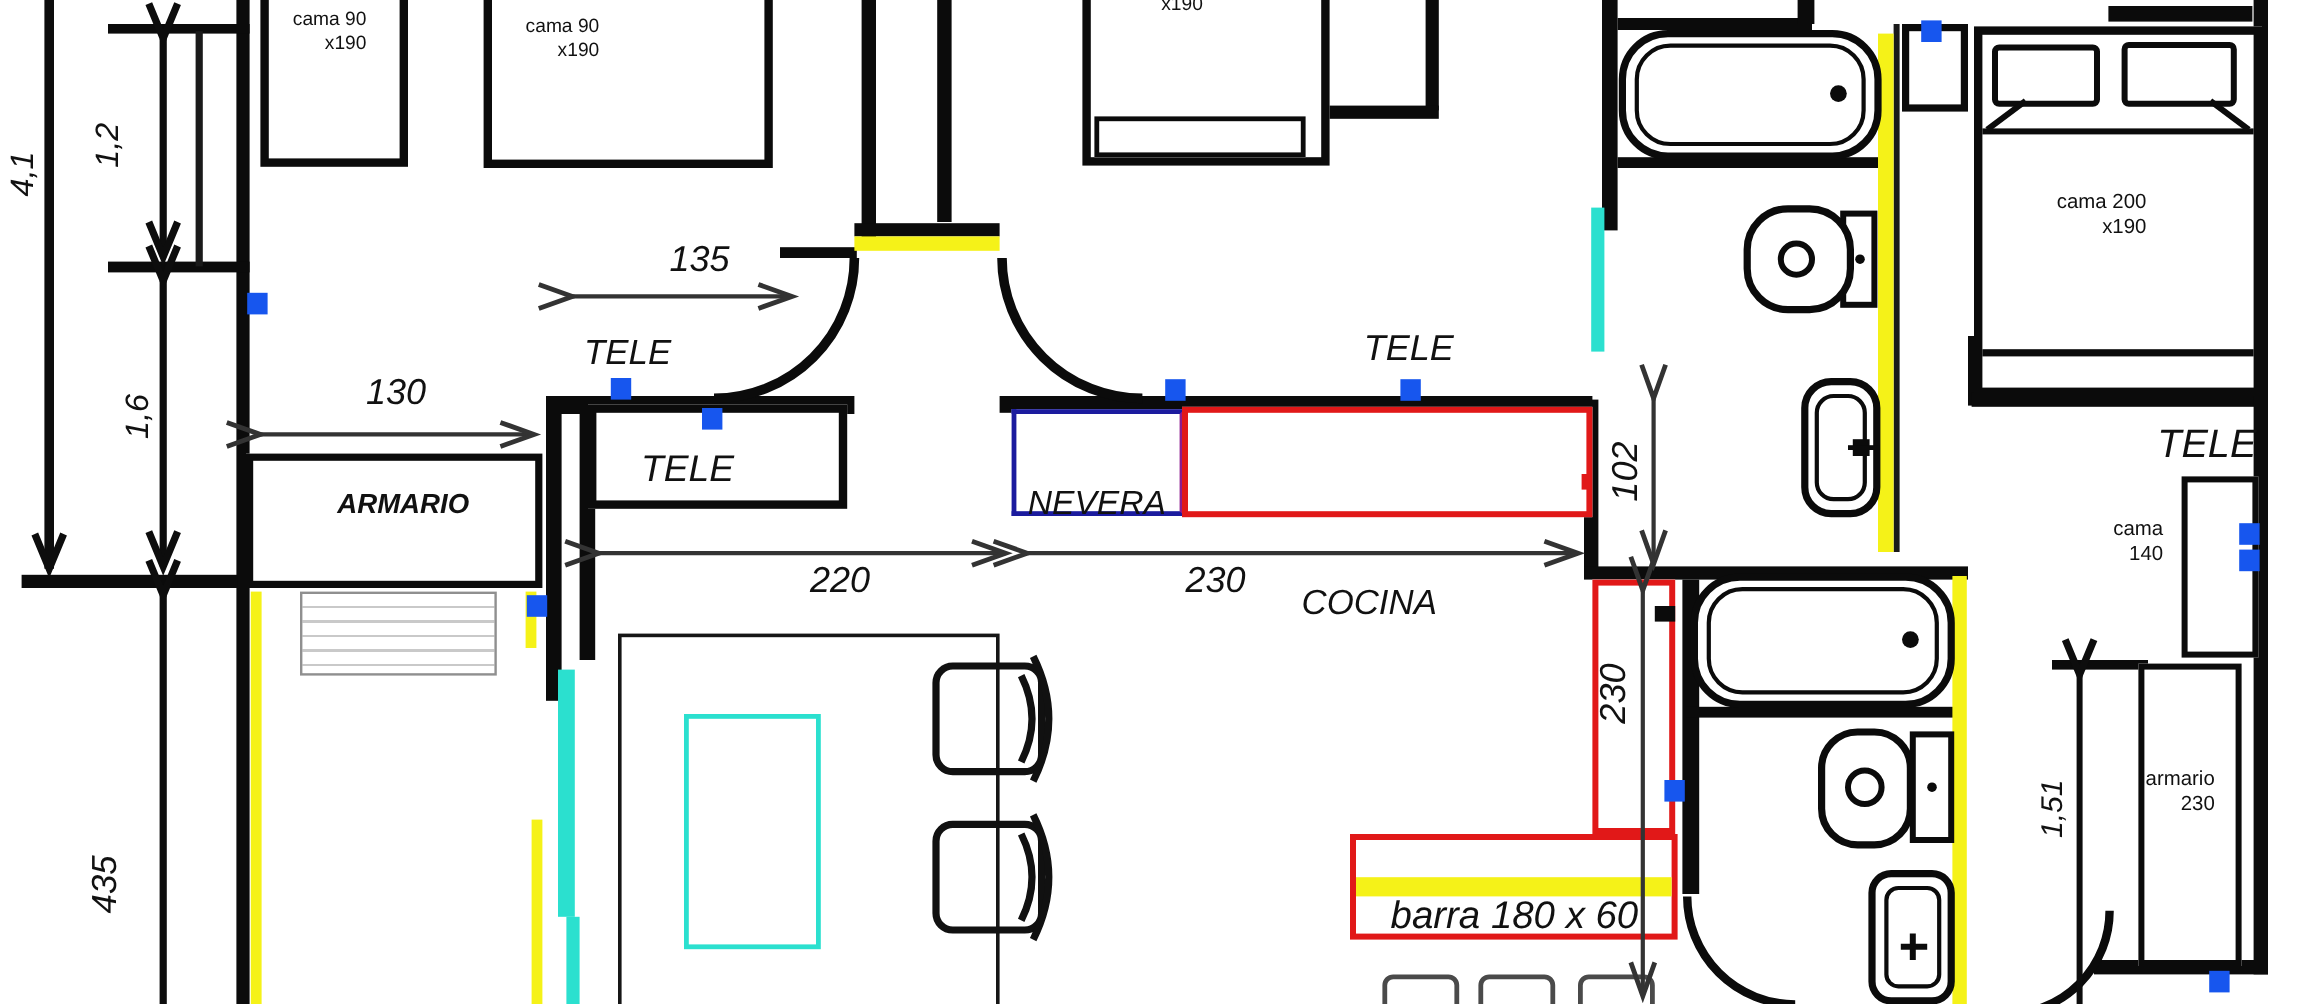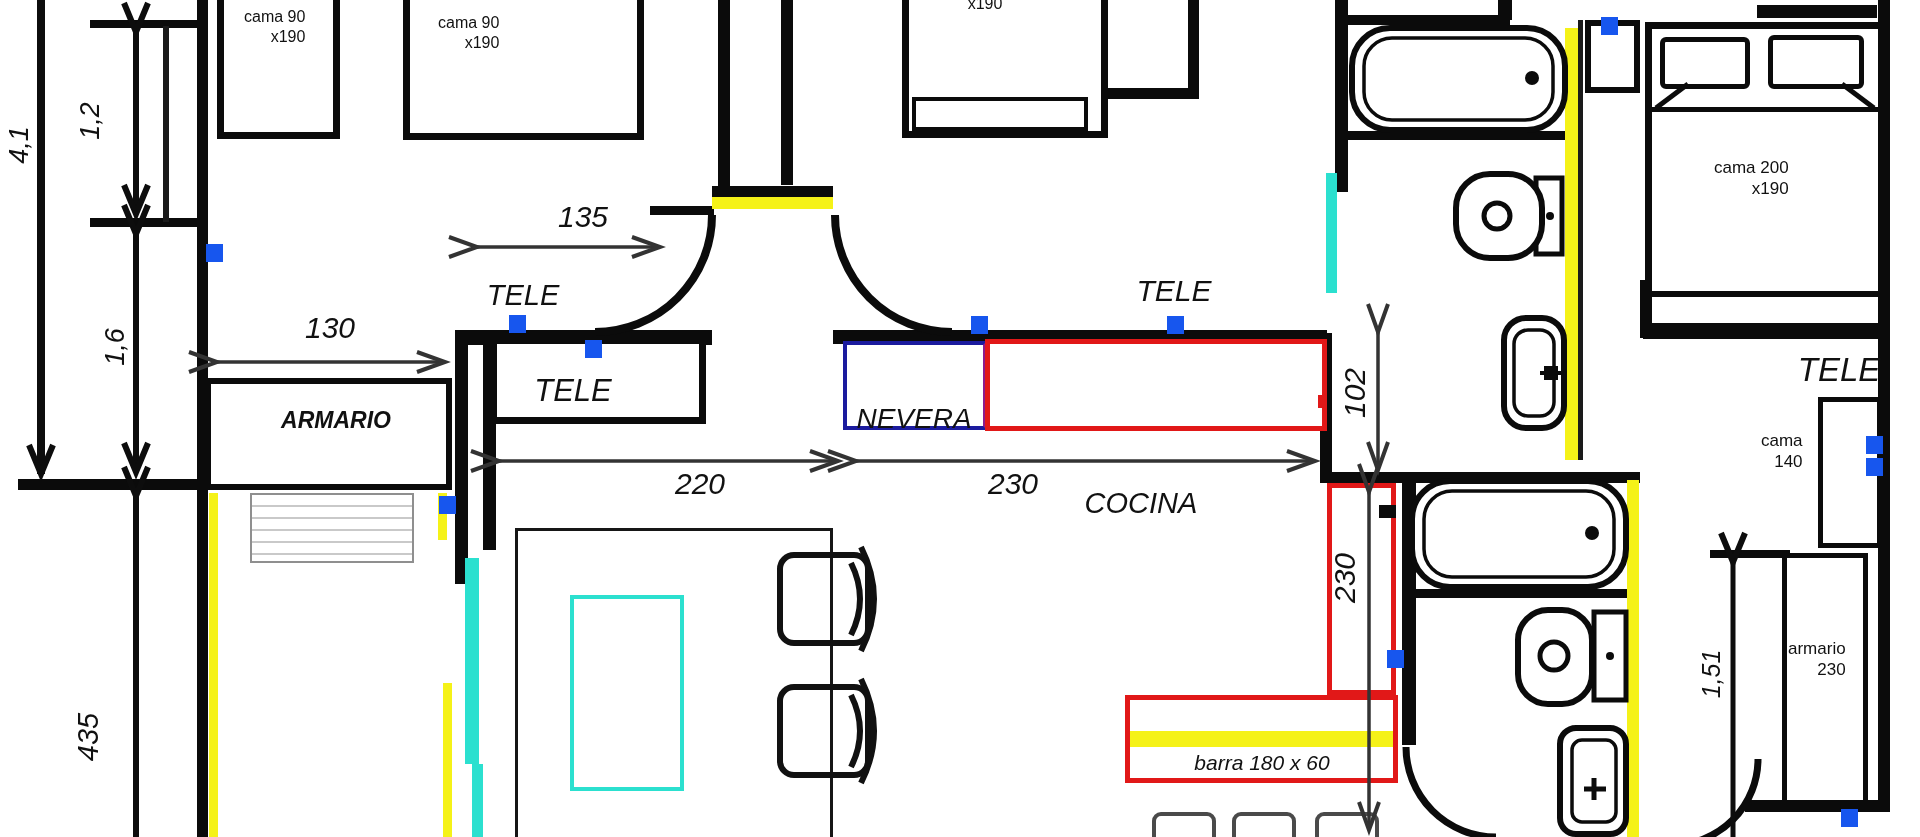--- a/index.html
+++ b/index.html
@@ -220,21 +220,21 @@
   <div class="lbl it rot" style="left:1355px;top:393px;font-size:30px;">102</div>
   <div class="lbl it rot" style="left:1345px;top:578px;font-size:30px;">230</div>
   <div class="lbl it rot" style="left:1711px;top:674px;font-size:25px;">1,51</div>
 
   <div class="lbl it" style="left:523px;top:295px;font-size:29px;">TELE</div>
   <div class="lbl it" style="left:573px;top:391px;font-size:31px;">TELE</div>
   <div class="lbl it" style="left:1174px;top:291px;font-size:30px;">TELE</div>
   <div class="lbl it" style="left:1839px;top:370px;font-size:33px;">TELE</div>
   <div class="lbl it" style="left:914px;top:387px;font-size:28px;margin-top:32px;">NEVERA</div>
   <div class="lbl it" style="left:1141px;top:503px;font-size:29px;">COCINA</div>
-  <div class="lbl it" style="left:1262px;top:763px;font-size:21px;">barra 180 x 60</div>
+  <div class="lbl it" style="left:1262px;top:763px;font-size:32px;">barra 180 x 60</div>
   <div class="lbl it" style="left:336px;top:420px;font-size:23px;font-weight:700;">ARMARIO</div>
 
   <div class="abs plain" style="left:1761px;top:430px;">
     <span>cama</span><br><span>140</span>
   </div>
   <div class="abs plain" style="left:1788px;top:638px;">
     <span>armario</span><br><span>230</span>
   </div>
 
 </div>

